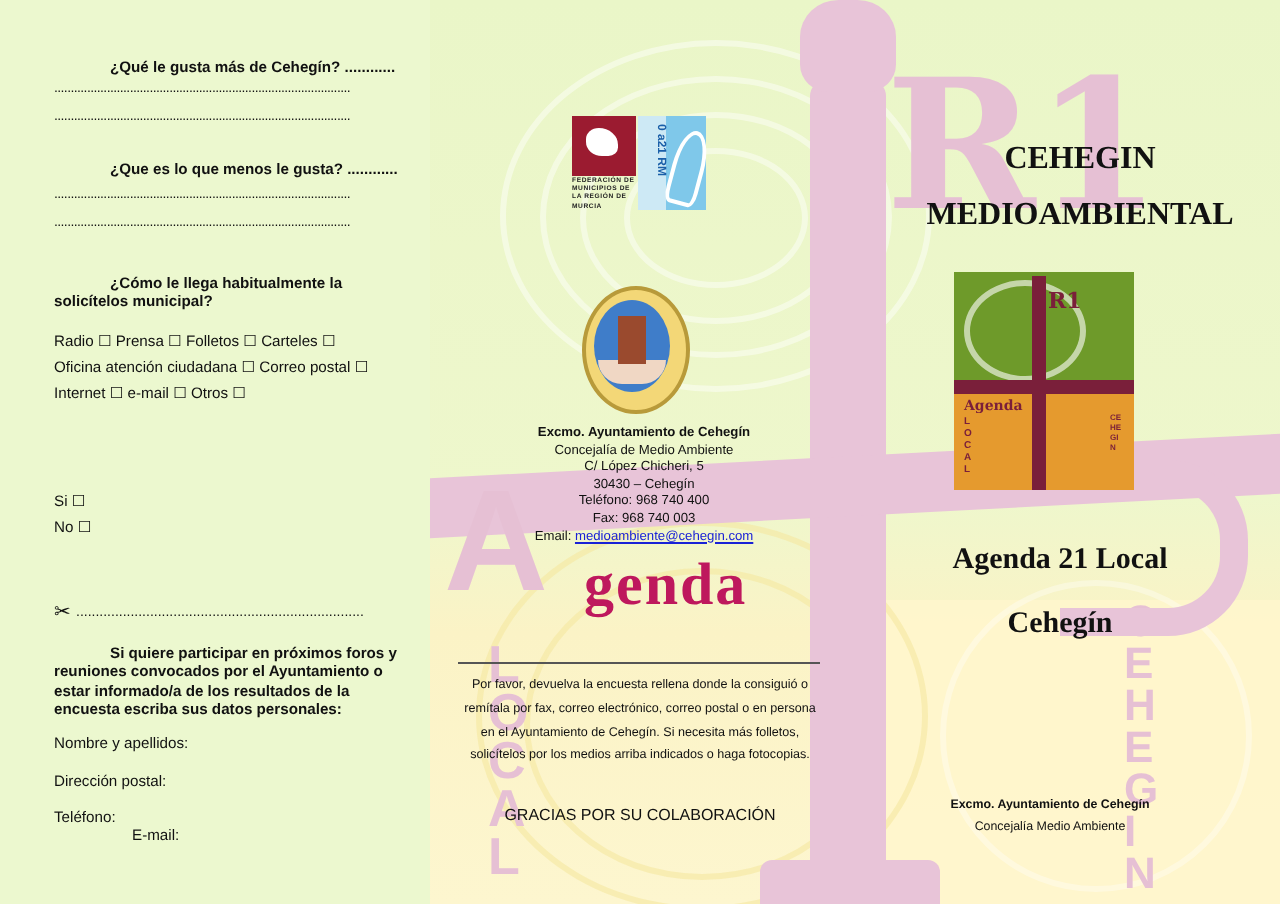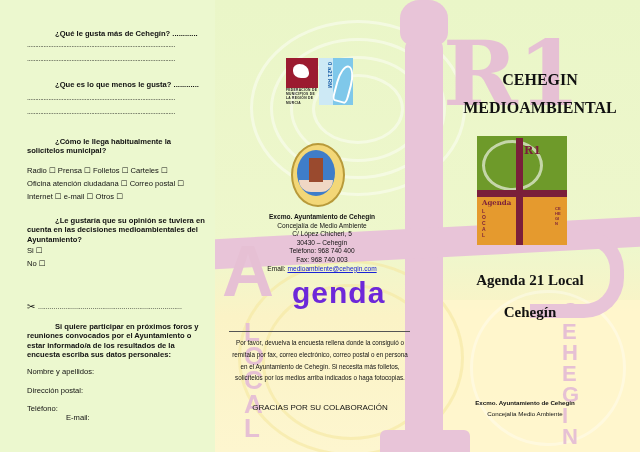--- a/index.html
+++ b/index.html
@@ -3,21 +3,21 @@
 <meta charset="utf-8">
 <style>
   html, body { margin:0; padding:0; }
   body { width:640px; height:452px; position:relative; overflow:hidden; background:#eef9d2; font-family:"Liberation Sans", sans-serif; color:#111; }
   .bg-left { position:absolute; left:0; top:0; width:215px; height:452px; background:#ecf8cf; }
   .bg-mid { position:absolute; left:215px; top:0; width:425px; height:452px; background:linear-gradient(180deg,#eaf6c8 0%,#eef7cc 55%,#fbf3c6 70%,#fdf6cf 100%); }
   .bg-right-yellow { position:absolute; left:430px; top:300px; width:210px; height:152px; background:#fff6cc; opacity:.85; }
   .fp { position:absolute; border-radius:50%; border:3px solid rgba(255,255,255,.45); }
   .pink { position:absolute; background:#e8c4d8; }
   .pink-text { position:absolute; color:#e6c0d4; font-weight:bold; font-family:"Liberation Sans", sans-serif; }
-  .pink-serif { position:absolute; color:#6d28d9; font-weight:bold; font-family:Liberation Sans, sans-serif; }
+  .pink-serif { position:absolute; color:#be185d; font-weight:bold; font-family:Liberation Serif, serif; }
   .left-panel { position:absolute; left:0; top:0; width:215px; height:452px; font-size:7.6px; line-height:1.25; }
   .q { font-weight:bold; }
   .dots { position:absolute; left:27px; width:180px; overflow:hidden; white-space:nowrap; font-size:7px; letter-spacing:-0.3px; }
   .abs { position:absolute; }
   .center { text-align:center; }
   .logo-fed { position:absolute; left:286px; top:58px; width:32px; height:30px; background:#9b1b30; }
   .logo-fed-text { position:absolute; left:286px; top:88px; width:34px; font-size:3.3px; line-height:4.2px; font-weight:bold; color:#222; letter-spacing:.3px; }
   .logo-rm { position:absolute; left:319px; top:58px; width:34px; height:47px; background:#7fc8ea; }
   .logo-rm-stripe { position:absolute; left:319px; top:58px; width:14px; height:47px; background:#cde9f5; }
   .crest { position:absolute; left:291px; top:143px; width:50px; height:60px; border-radius:50%; background:#f3d777; border:2px solid #b89a3a; }
@@ -68,21 +68,20 @@
 
   <div class="abs q" style="left:55px;top:80px;">¿Que es lo que menos le gusta? ............</div>
   <div class="dots" style="top:94px;">..........................................................................................</div>
   <div class="dots" style="top:108px;">..........................................................................................</div>
 
   <div class="abs q" style="left:27px;top:137px;width:170px;text-indent:28px;">¿Cómo le llega habitualmente la solicítelos municipal?</div>
   <div class="abs" style="left:27px;top:166px;">Radio ☐  Prensa ☐  Folletos ☐  Carteles ☐</div>
   <div class="abs" style="left:27px;top:179px;">Oficina atención ciudadana ☐  Correo postal ☐</div>
   <div class="abs" style="left:27px;top:192px;">Internet ☐  e-mail ☐  Otros ☐</div>
 
-  <div class="abs q" style="left:27px;top:216px;width:180px;text-indent:28px;">¿Le gustaría que su opinión se tuviera en cuenta en las decisiones medioambientales del Ayuntamiento?</div>
   <div class="abs" style="left:27px;top:246px;">Si  ☐</div>
   <div class="abs" style="left:27px;top:259px;">No ☐</div>
 
   <div class="abs" style="left:27px;top:301px;font-size:10px;">✂</div>
   <div class="abs" style="left:38px;top:303px;width:145px;overflow:hidden;white-space:nowrap;font-size:7px;">..........................................................................</div>
 
   <div class="abs q" style="left:27px;top:322px;width:182px;text-indent:28px;">Si quiere participar en próximos foros y reuniones convocados por el Ayuntamiento o estar informado/a de los resultados de la encuesta escriba sus datos personales:</div>
   <div class="abs" style="left:27px;top:367px;">Nombre y apellidos:</div>
   <div class="abs" style="left:27px;top:386px;">Dirección postal:</div>
   <div class="abs" style="left:27px;top:404px;">Teléfono:</div>

